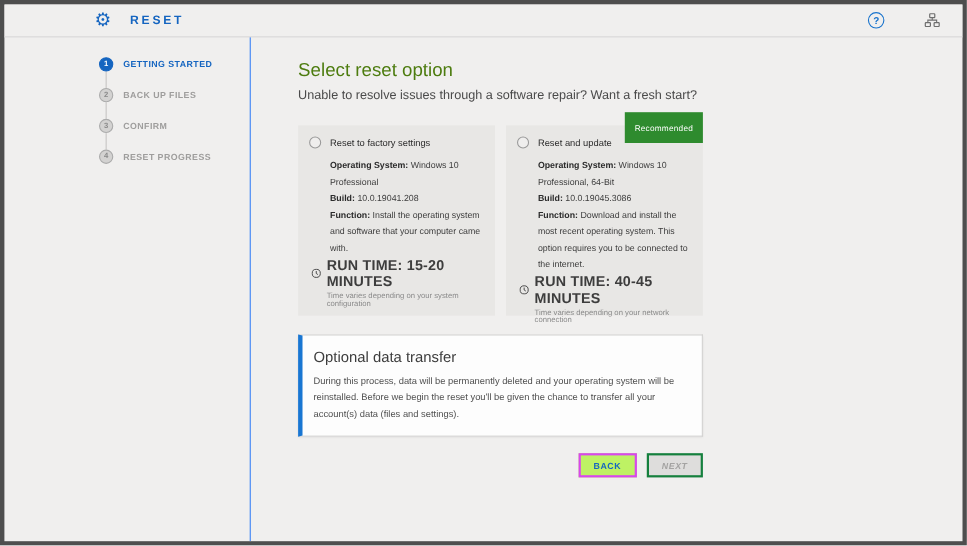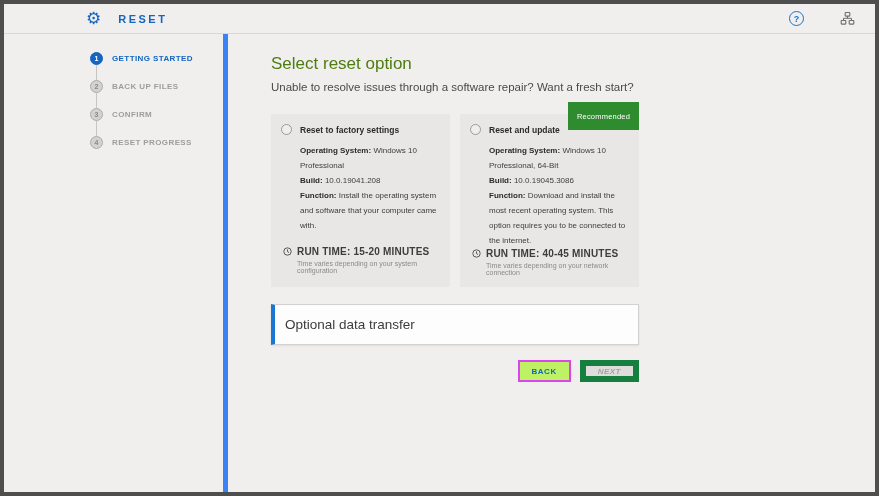--- a/index.html
+++ b/index.html
@@ -26,21 +26,21 @@
     width:15px; height:15px; border:1.5px solid #1873cc; border-radius:50%;
     color:#1873cc; font-size:9px; font-weight:bold;
     display:flex; align-items:center; justify-content:center;
     cursor:pointer; margin-right:36px; background:transparent;
   }
   .devices-btn { cursor:pointer; display:flex; align-items:center; }
   
   .bodyrow { flex:1; display:flex; min-height:0; }
   .sidebar {
     width:224px; flex:0 0 224px;
-    border-right:5px solid #3b82f6;
+    border-right:1px solid #3b82f6;
     padding:18px 0 0 86px;
   }
   .step { display:flex; align-items:center; }
   .step-circle {
     width:13px; height:13px; border-radius:50%; flex:0 0 13px;
     display:flex; align-items:center; justify-content:center;
     font-size:7px; font-weight:bold;
     border:1px solid #ababab; background:#d3d2d1; color:#8a8a8a;
   }
   .step.active .step-circle { background:#1565c0; border-color:#1565c0; color:#fff; }
@@ -61,25 +61,25 @@
   .badge {
     position:absolute; top:-12px; right:0; height:28px;
     background:#2e8b2e; color:#fff; font-size:7.5px;
     display:flex; align-items:center; padding:0 9px; letter-spacing:0.2px;
   }
   .card-head { display:flex; align-items:center; }
   .radio {
     width:11px; height:11px; border-radius:50%;
     border:1px solid #9a9a9a; background:#efeeed; flex:0 0 11px; cursor:pointer;
   }
-  .card-title { margin-left:8px; font-size:8.5px; font-weight:bold; color:#2b2b2b; }
+  .card-title { margin-left:8px; font-size:8.5px; font-weight:normal; color:#2b2b2b; }
   .card-info { margin:8px 0 0 19px; font-size:8px; color:#3d3d3d; line-height:15px; }
   .card-info b { color:#2b2b2b; }
   .card-footer { margin-top:auto; padding-left:2px; }
-  .runtime { display:flex; align-items:center; font-size:10px; font-weight:bold; color:#3d3d3d; letter-spacing:0.2px; }
+  .runtime { display:flex; align-items:center; font-size:13px; font-weight:bold; color:#3d3d3d; letter-spacing:0.2px; }
   .clock { margin-right:5px; display:flex; }
   .runtime-note { font-size:7px; color:#8a8a8a; margin:3px 0 0 14px; }
   
   .note-box {
     margin-top:17px; background:#fdfdfd;
     border:1px solid #d2d1d0; border-left:4px solid #1976d2;
     padding:8px 14px 12px 10px;
     box-shadow:0 1px 2px rgba(0,0,0,0.08);
   }
   .note-label { color:#1565c0; font-size:8px; font-weight:bold; }
@@ -87,21 +87,21 @@
   .note-body { font-size:8.5px; color:#4f4f4f; line-height:15px; margin-top:7px; }
   
   .btn-row { display:flex; justify-content:flex-end; gap:9px; margin-top:15px; }
   .btn {
     height:22px; min-width:48px; padding:0 12px;
     font-size:8px; font-weight:bold; letter-spacing:0.5px;
     display:flex; align-items:center; justify-content:center;
     cursor:pointer; font-family:"Liberation Sans", sans-serif;
   }
   .btn-back { background:#bef264; border:2px solid #d946ef; color:#1565c0; }
-  .btn-next { background:#dedddc; border:6px solid #15803d; color:#a4a3a2; cursor:default;font-style:italic; }
+  .btn-next { background:#dedddc; border:2px solid #15803d; color:#a4a3a2; cursor:default;font-style:italic; }
   svg { display:block; }
 </style>
 </head>
 <body>
 
 <div class="window">
 
   <div class="topbar">
     <span class="gear">⚙</span>
     <span class="app-title">RESET</span>
@@ -200,20 +200,21 @@
                 <span>RUN TIME: 40-45 MINUTES</span>
               </div>
               <div class="runtime-note">Time varies depending on your network connection</div>
             </div>
           </div>
 
         </div>
 
         <div class="note-box">
           <div class="note-title">Optional data transfer</div>
+          <div class="note-body">During this process, data will be permanently deleted and your operating system will be reinstalled. Before we begin the reset you'll be given the chance to transfer all your account(s) data (files and settings).</div>
         </div>
 
         <div class="btn-row">
           <button class="btn btn-back">BACK</button>
           <button class="btn btn-next" disabled="">NEXT</button>
         </div>
       </div>
     </div>
 
   </div>

